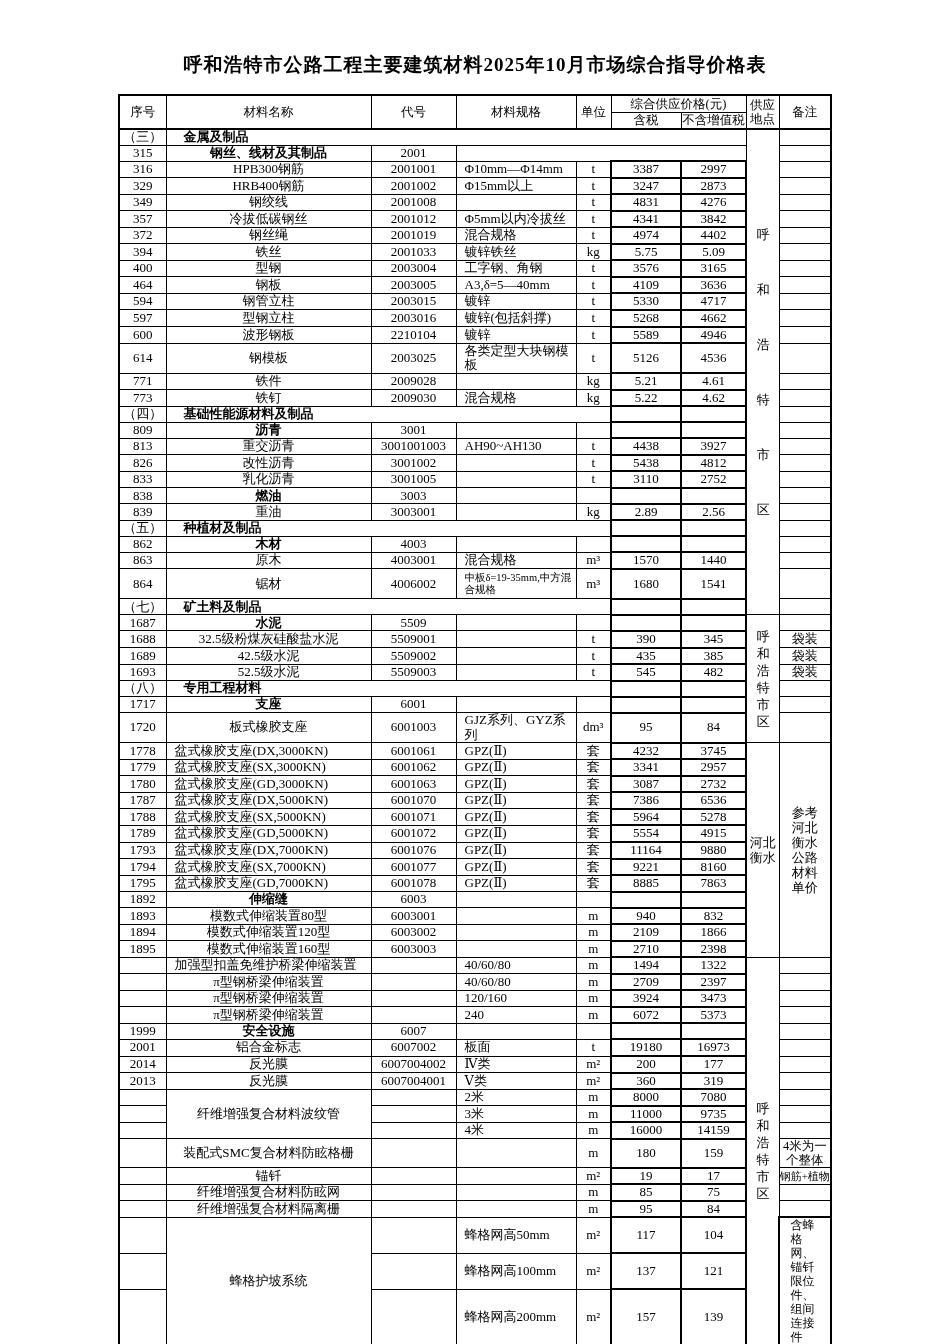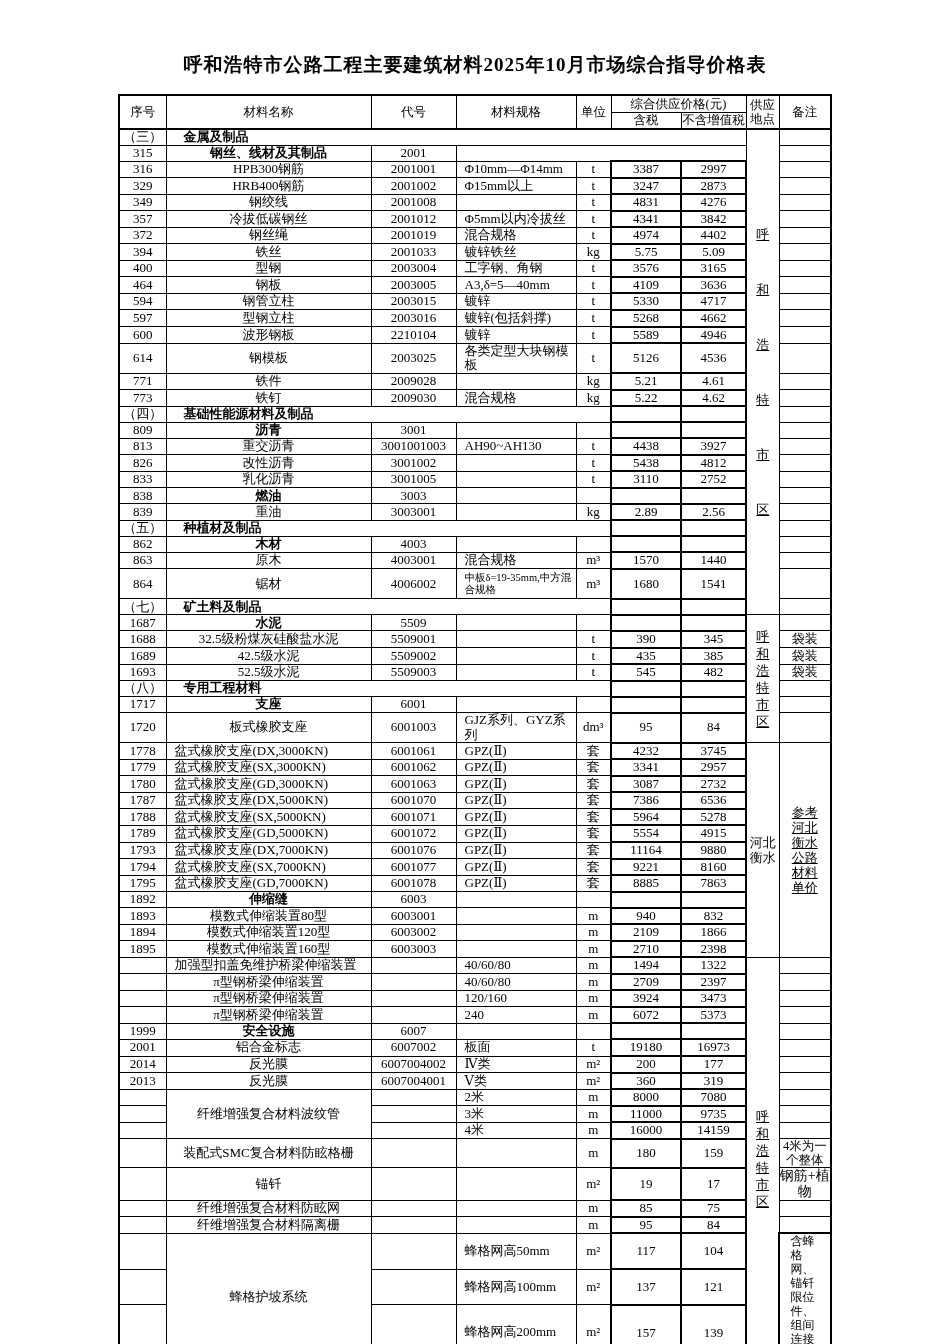--- a/index.html
+++ b/index.html
@@ -16,30 +16,30 @@
   thead tr{height:17px;}
   tbody tr{height:16px;}
   td.name{text-align:center;}
   td.sec{text-align:left;font-weight:bold;padding-left:17px;}
   td.cat{font-weight:bold;}
   td.lft{text-align:left;padding-left:8px;}
   td.spec{text-align:left;padding-left:8px;}
   td.spec.sm{font-size:10.5px;line-height:1.15;}
   td.pv{border:2px solid #000;}
   td.loc{padding:0;}
-  .vt{width:14px;margin:0 auto;word-break:break-all;text-align:center;text-decoration:underline;}
+  .vt{width:14px;margin:0 auto;word-break:break-all;text-align:right;}
   .loc-spread .vt{line-height:55px;}
   .loc-compact .vt{line-height:17px;}
   .vt2{width:28px;margin:0 auto;word-break:break-all;line-height:15px;text-align:center;}
   td.note{padding:0;}
-  .nw{width:30px;margin:0 auto;word-break:break-all;line-height:15px;text-align:center;text-decoration:underline;}
+  .nw{width:30px;margin:0 auto;word-break:break-all;line-height:15px;text-align:center;}
   td.note-thick{border:2px solid #000;}
   .nt{width:29px;margin:0 auto;word-break:break-all;line-height:14px;
       font-size:12px;text-align:left;}
-  td.note-sm{font-size:14px;}
+  td.note-sm{font-size:11px;}
   td.note-pl{font-size:12.5px;}
 </style>
 </head>
 <body>
 
 <div class="title">呼和浩特市公路工程主要建筑材料2025年10月市场综合指导价格表</div>
 
 <table>
   <colgroup>
     <col style="width:47px">

